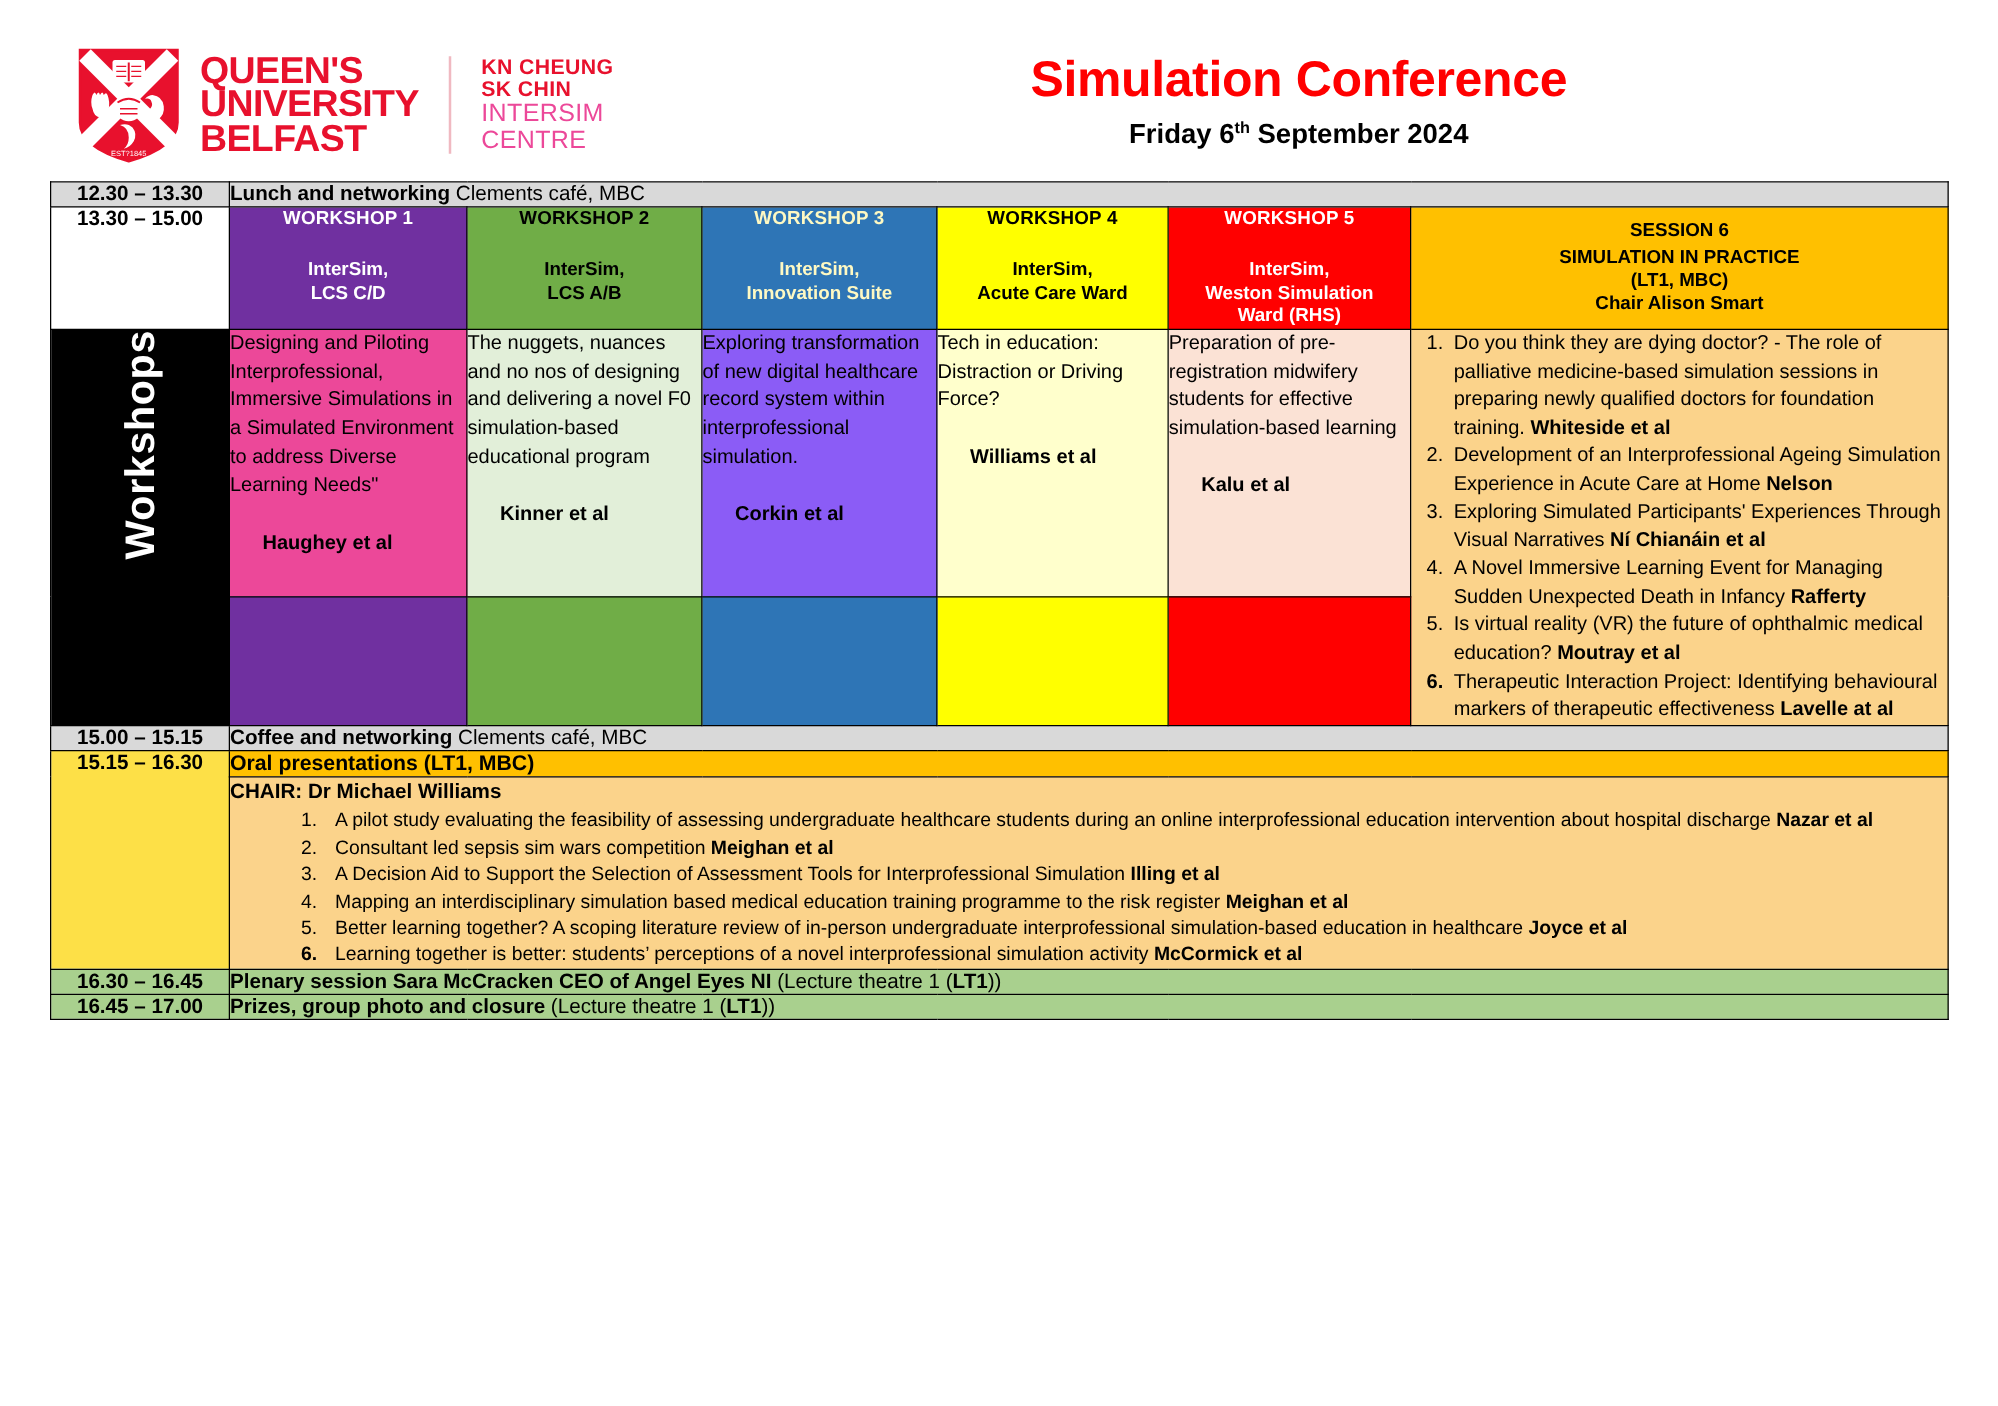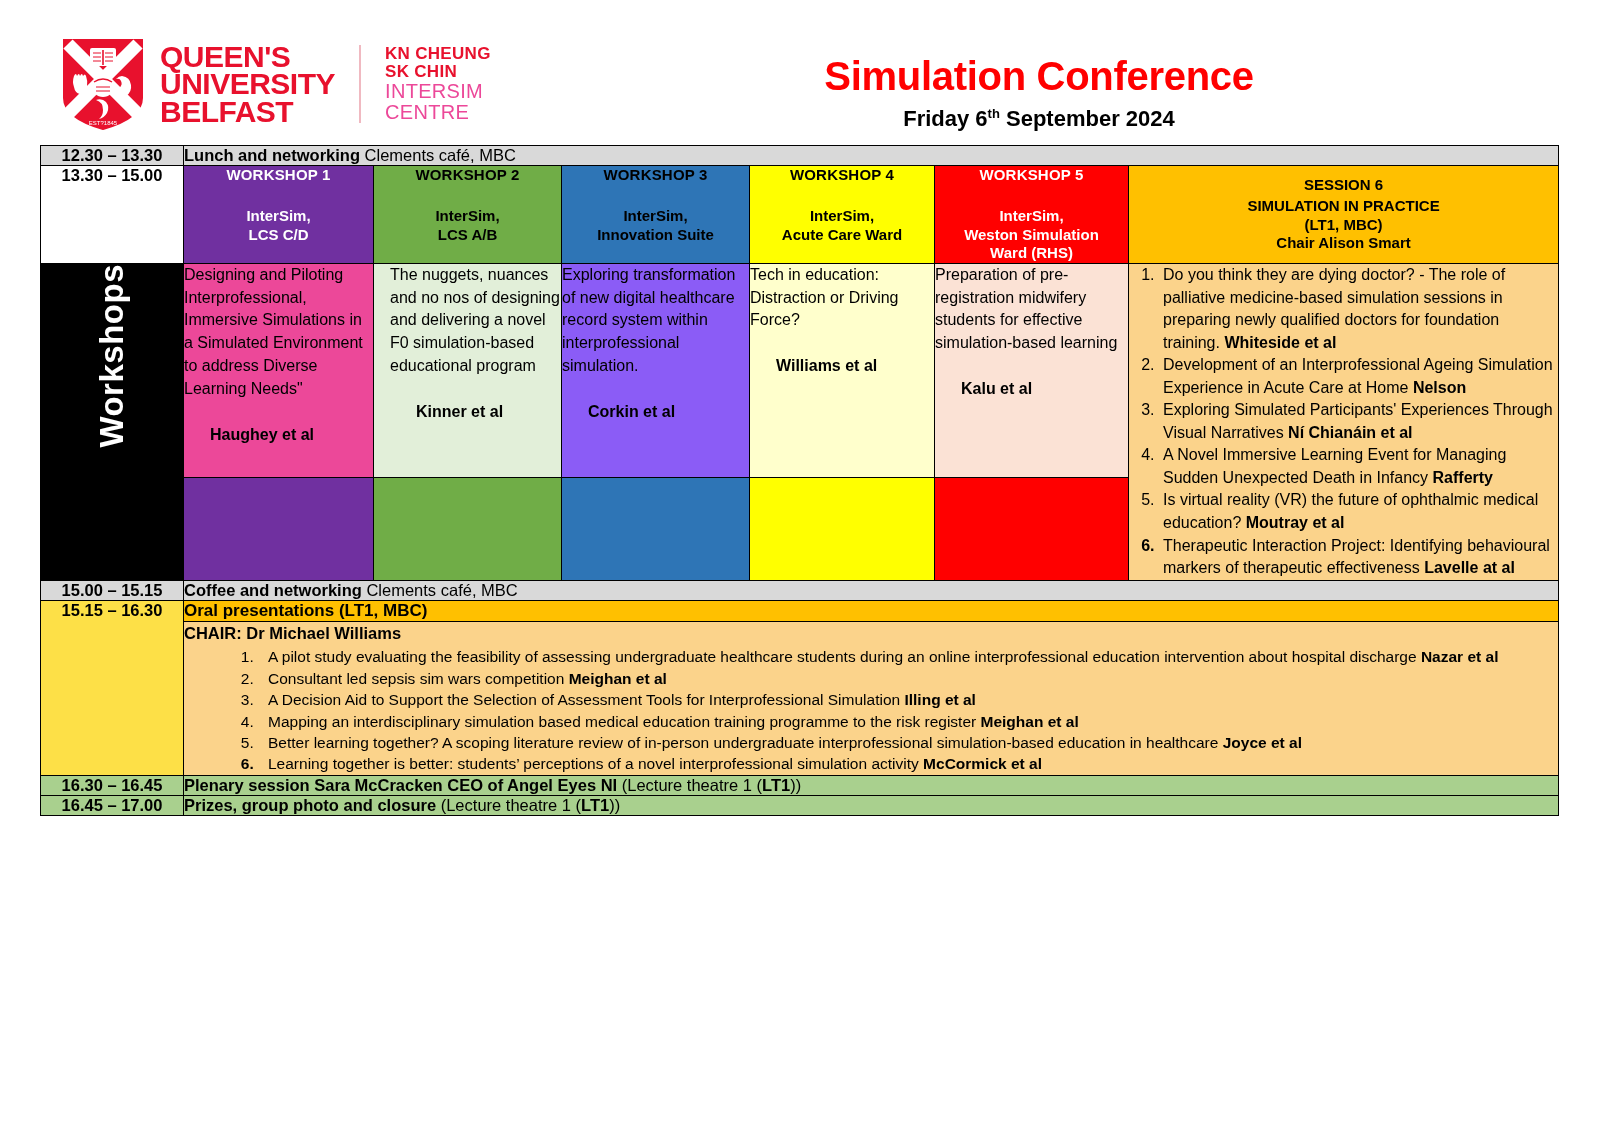--- a/index.html
+++ b/index.html
@@ -27,21 +27,21 @@
   }
   .qub-words .l1 { font-size: 30px; }
   .qub-words .l2 { font-size: 30px; }
   .qub-words .l3 { font-size: 30px; }
   .divider-bar { width: 2px; height: 78px; background: #f0b9c1; margin: 0 10px; }
   .intersim { line-height: 1.06; }
   .intersim .bold-red { color:#E8112D; font-weight:bold; font-size:17px; letter-spacing:0.3px;}
   .intersim .light-red { color:#ec4899; font-weight:normal; font-size:20px; letter-spacing:0.3px;}
 
   .title-block {
-    position: absolute; left: 520px; right: 40px; top: 54px;
+    position: absolute; left: 520px; right: 40px; top: 42px;
     text-align: center;
   }
   .conf-title {
     color: #FF0000; font-weight: bold; font-size: 40px;
     letter-spacing: -0.3px; line-height: 1.1;
   }
   .conf-date {
     color: #000; font-weight: bold; font-size: 22px; margin-top: 8px;
   }
   .conf-date sup { font-size: 13px; vertical-align: super; }
@@ -71,21 +71,21 @@
 
   
   .ws-head {
     text-align:center; font-weight:bold; font-size:15px; line-height:1.25;
     padding: 7px 4px 8px 4px; vertical-align: top;
   }
   .ws-head .num { display:block; margin-bottom: 22px; letter-spacing:0.2px; }
   .ws-head .loc { display:block; }
   .ws-head.w1 { background:#7030A0; color:#fff; }
   .ws-head.w2 { background:#70AD47; color:#000000; }
-  .ws-head.w3 { background:#2E75B6; color:#000000; }
+  .ws-head.w3 { background:#2E75B6; color:#fef9c3; }
   .ws-head.w4 { background:#FFFF00; color:#000; }
   .ws-head.w5 { background:#FF0000; color:#fff; }
   .ws-head.s6 {
     background:#FFC000; color:#000; vertical-align: middle;
     padding: 6px 8px;
   }
   .ws-head.s6 .t1 { display:block; margin-bottom:2px; }
   .ws-head.s6 .t2 { display:block; }
   .ws-head.s6 .t3 { display:block; }
   .ws-head.s6 .t4 { display:block; }
@@ -101,21 +101,21 @@
     transform: rotate(180deg);
     font-size: 33px; font-weight: bold; letter-spacing: 0.5px;
   }
 
   
   .ws-body {
     font-size: 16px; line-height: 1.42; padding: 6px 8px 6px 8px;
     vertical-align: top;
   }
   .ws-body.b1 { background:#ec4899; }
-  .ws-body.b2 { background:#E2EFD9;padding-left:16px; }
+  .ws-body.b2 { background:#E2EFD9; }
   .ws-body.b3 { background:#8b5cf6; }
   .ws-body.b4 { background:#FFFFCC; }
   .ws-body.b5 { background:#FBE2D5; }
   .ws-body .author { font-weight:bold; display:block; margin-top: 1.45em; margin-left: 26px; }
 
   
   .s6-body { background:#FBD38B; padding: 5px 6px 5px 2px; vertical-align: top; }
   ol.s6-list {
     margin:0; padding:0 0 0 30px; list-style-type: decimal;
     font-size: 16px; line-height: 1.41;

